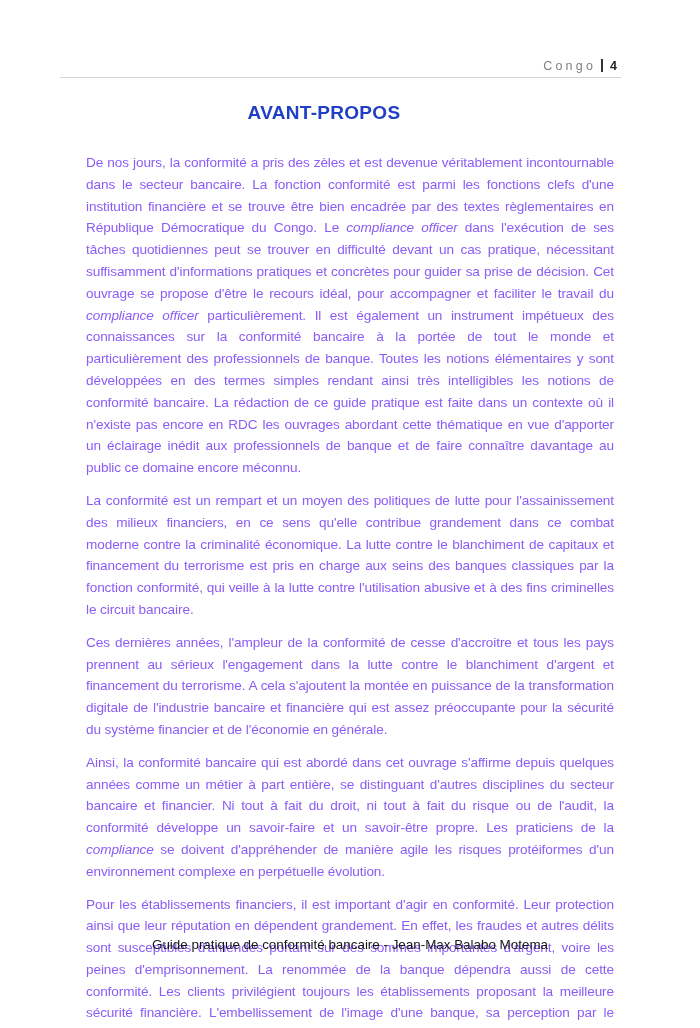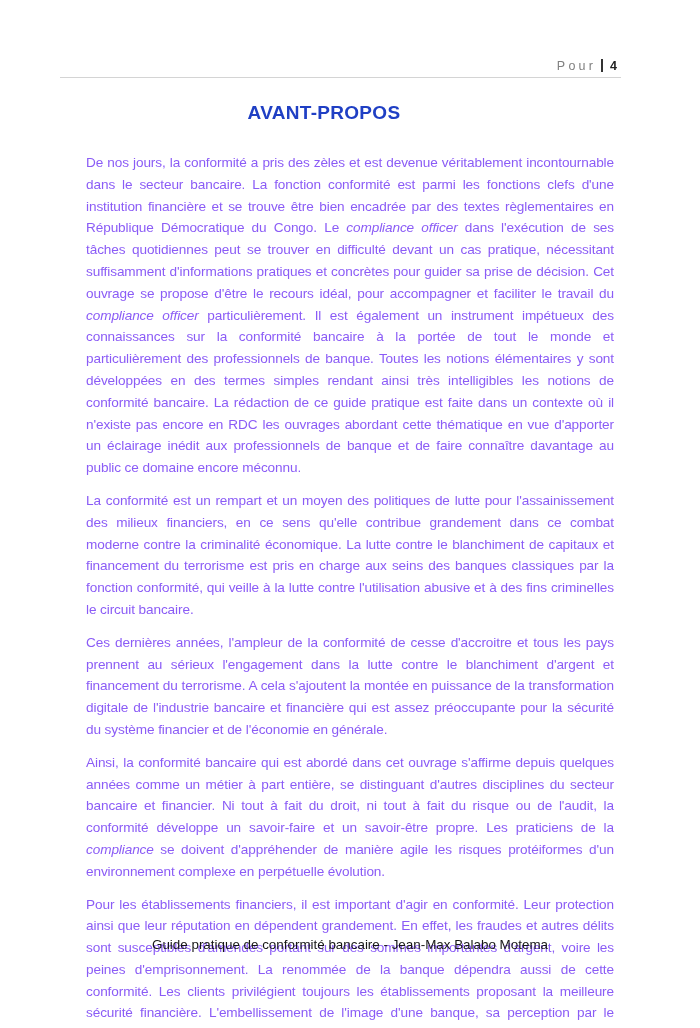--- a/index.html
+++ b/index.html
@@ -82,21 +82,21 @@
       width: 700px;
       text-align: center;
       font-size: 13.4px;
       color: #161616;
     }
   </style>
 </head>
 <body>
 
 <div class="page-header">
-  <span class="page-label">Pour</span>
+  <span class="page-label">Congo</span>
   <span class="page-sep"></span>
   <span class="page-num">4</span>
 </div>
 <div class="header-rule"></div>
 
 <h1 class="title" style="margin:0;">AVANT-PROPOS</h1>
 
 <div class="body-text">
   <p class="para"><span>De nos jours, la conformité a pris des zèles et est devenue véritablement incontournable dans le secteur bancaire. La fonction conformité est parmi les fonctions clefs d'une institution financière et se trouve être bien encadrée par des textes règlementaires en République Démocratique du Congo. Le </span><em>compliance officer</em><span> dans l'exécution de ses tâches quotidiennes peut se trouver en difficulté devant un cas pratique, nécessitant suffisamment d'informations pratiques et concrètes pour guider sa prise de décision. Cet ouvrage se propose d'être le recours idéal, pour accompagner et faciliter le travail du </span><em>compliance officer</em><span> particulièrement. Il est également un instrument impétueux des connaissances sur la conformité bancaire à la portée de tout le monde et particulièrement des professionnels de banque.    Toutes les notions élémentaires y sont développées en des termes simples rendant ainsi très intelligibles les notions de conformité bancaire. La rédaction de ce guide pratique est faite dans un contexte où il n'existe pas encore en RDC les ouvrages abordant cette thématique en vue d'apporter un éclairage inédit aux professionnels de banque et de faire connaître davantage au public ce domaine encore méconnu.</span></p>
   <p class="para"><span>La conformité est un rempart et un moyen des politiques de lutte pour l'assainissement des milieux financiers, en ce sens qu'elle contribue grandement dans ce combat moderne contre la criminalité économique. La lutte contre le blanchiment de capitaux et financement du terrorisme est pris en charge aux seins des banques classiques par la fonction conformité, qui veille à la lutte contre l'utilisation abusive et à des fins criminelles le circuit bancaire.</span></p>

